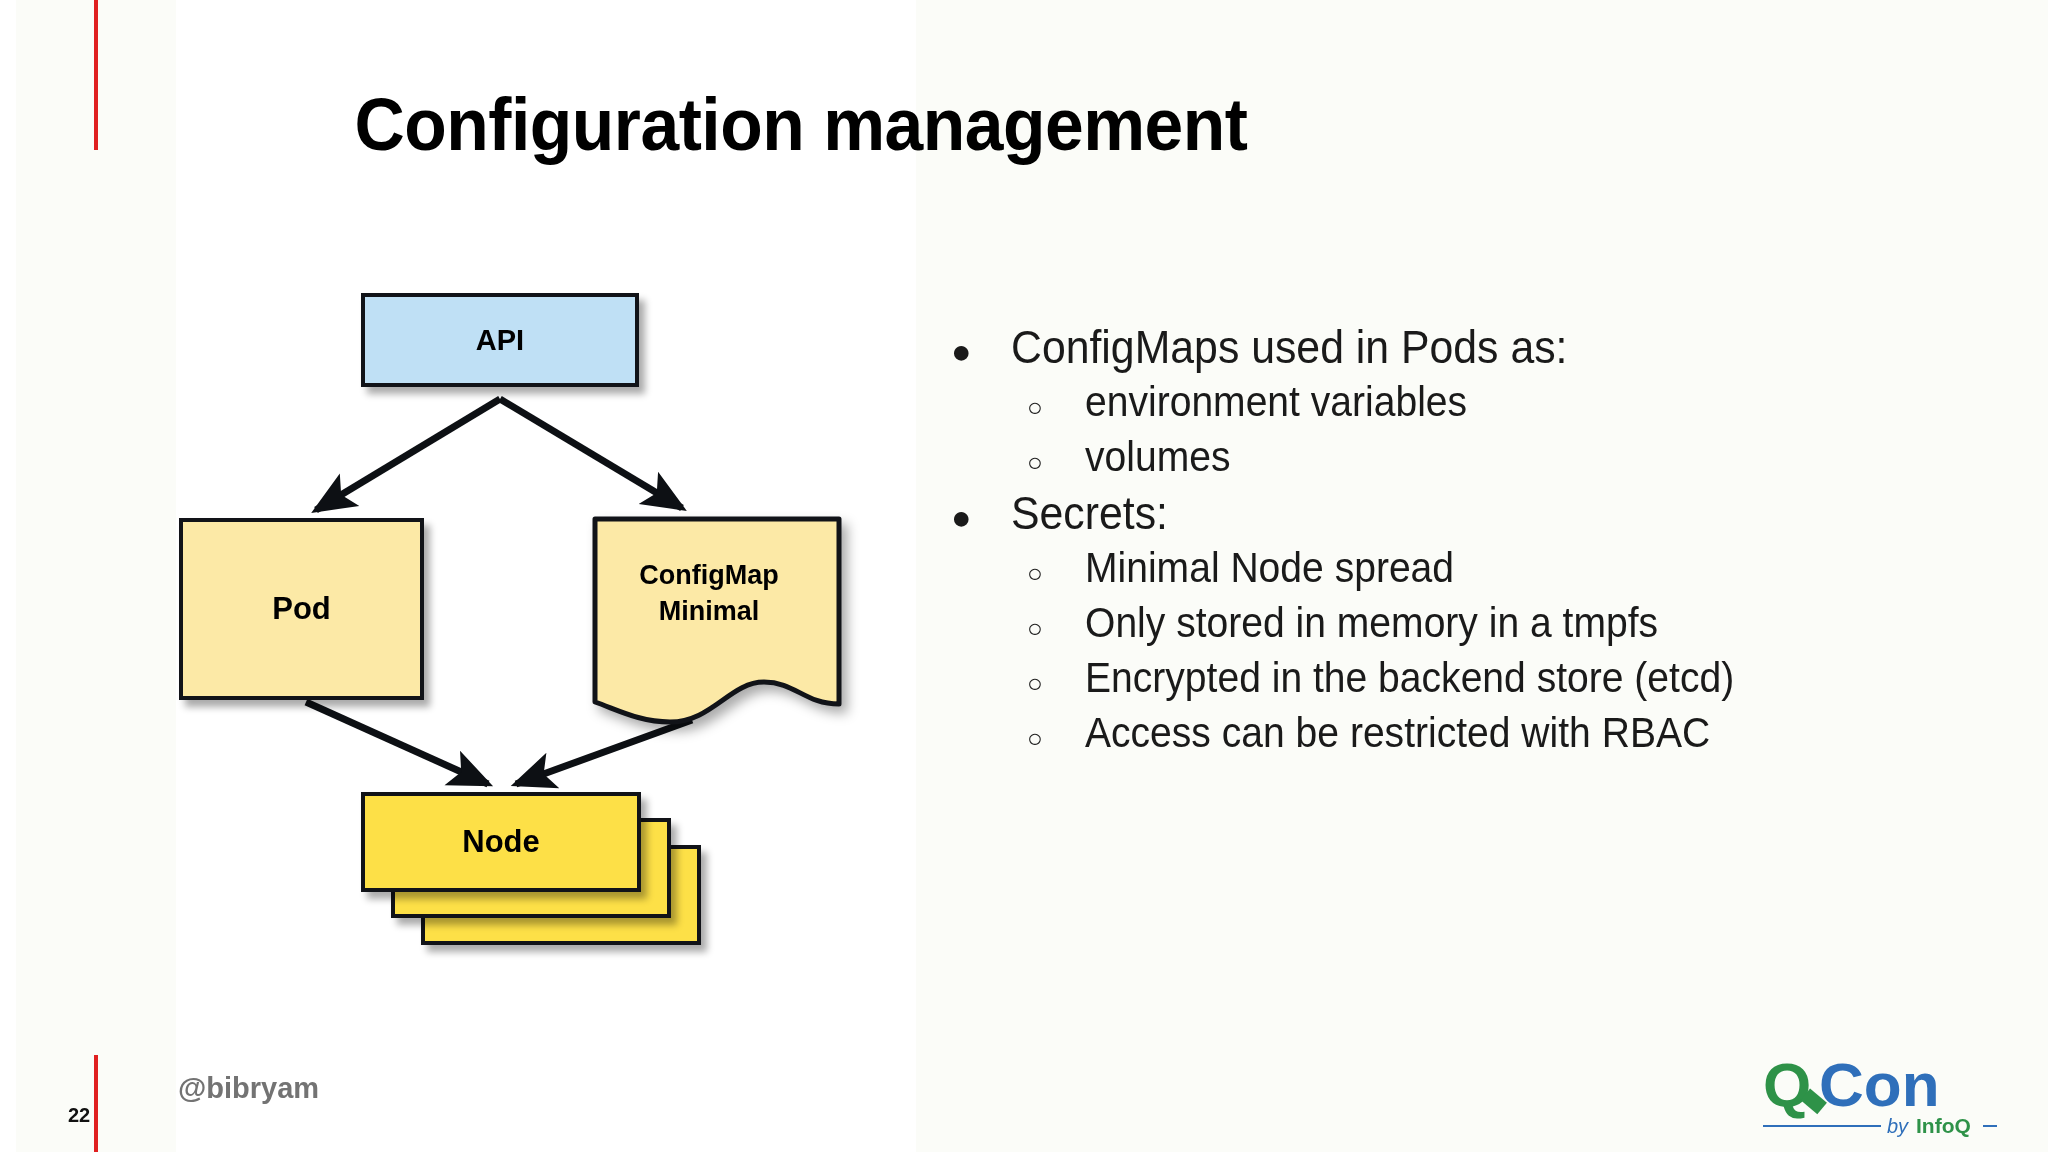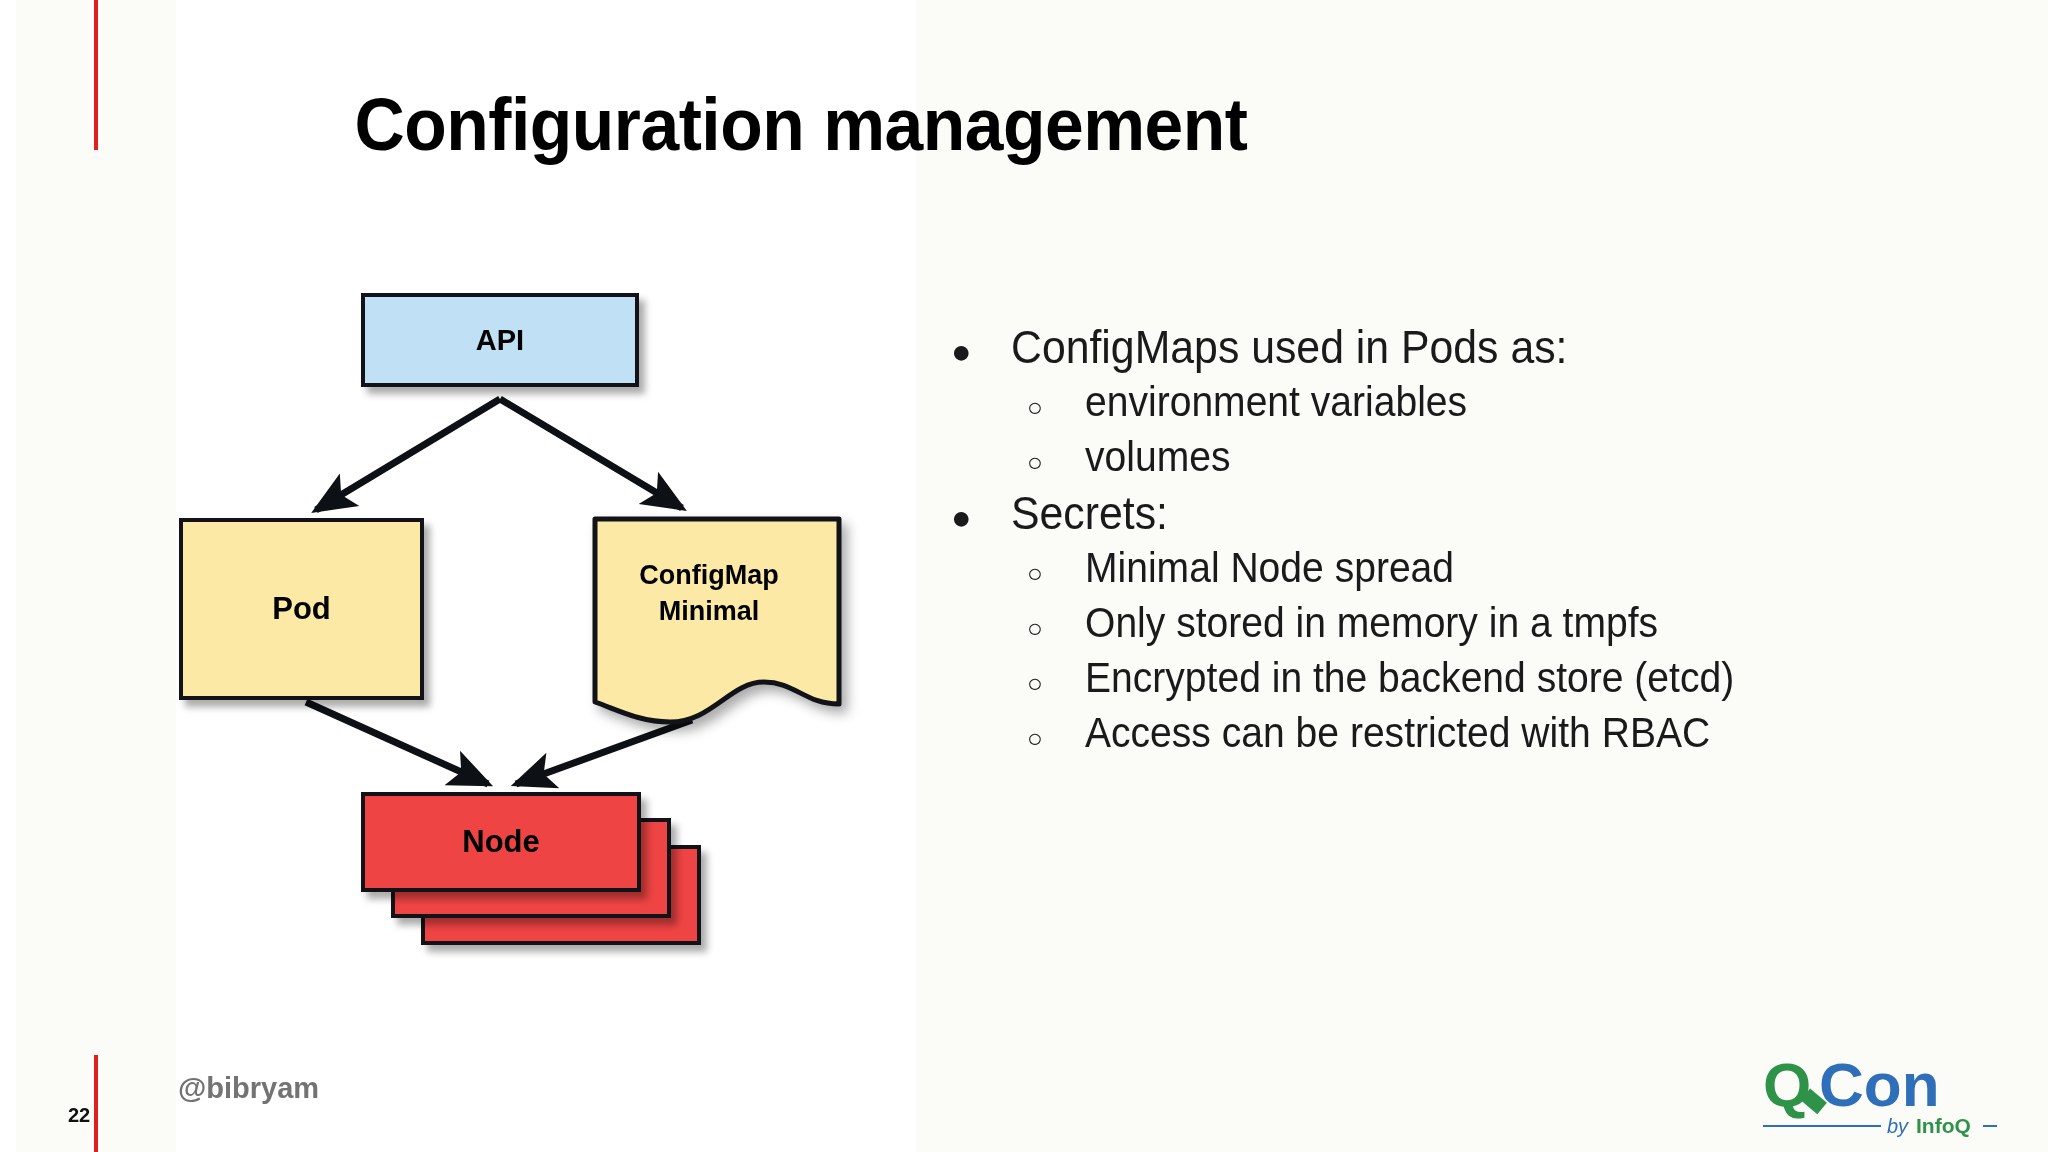--- a/index.html
+++ b/index.html
@@ -107,21 +107,21 @@
     line-height: 1.33;
     color: #000;
   }
 
   
   #node-stack { position: absolute; left: 0; top: 0; width: 900px; height: 1152px; }
   .node-layer {
     position: absolute;
     box-sizing: border-box;
     border: 4px solid #111318;
-    background: #ef4444;
+    background: #fde047;
     box-shadow: 6px 7px 7px rgba(0,0,0,0.33);
   }
   #node-l3 { left: 405px; top: 845px; width: 280px; height: 100px; }
   #node-l2 { left: 375px; top: 818px; width: 280px; height: 100px; }
   #node-l1 {
     left: 345px; top: 792px; width: 280px; height: 100px;
     display: flex; align-items: center; justify-content: center;
     font-size: 31px; font-weight: bold; color: #000;
   }
 

